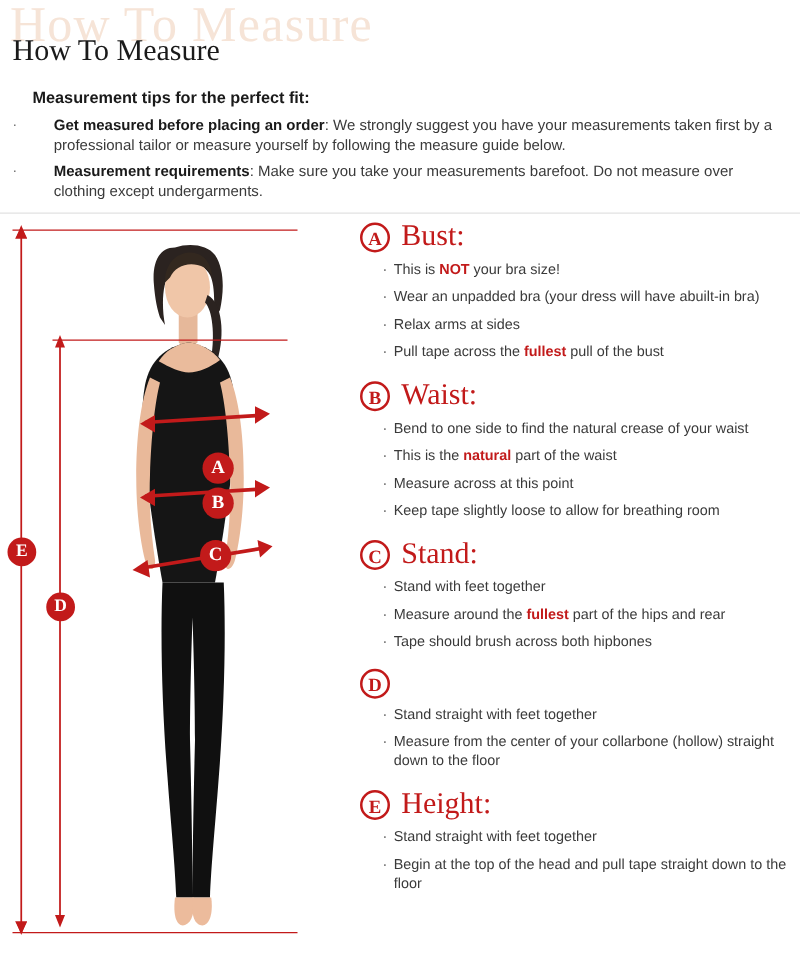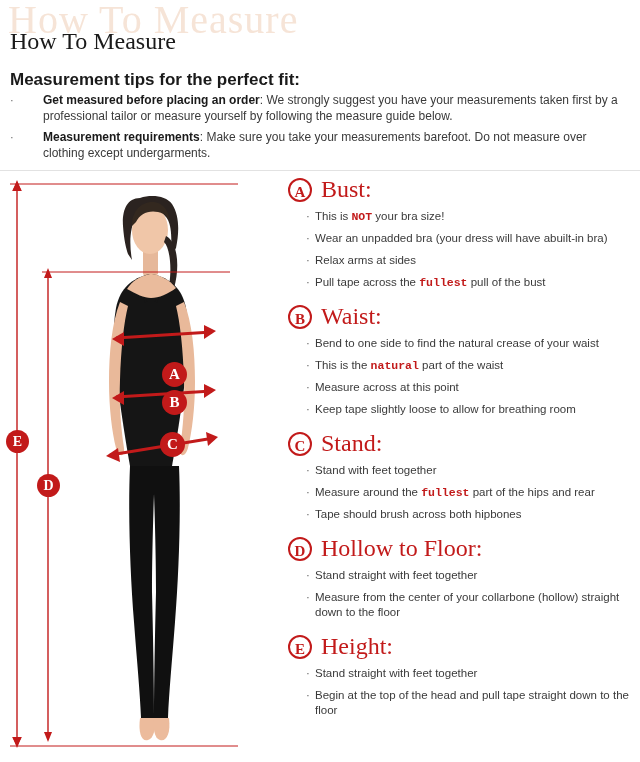--- a/index.html
+++ b/index.html
@@ -38,22 +38,22 @@
     top: 28px;
     left: 10px;
     font-family: "Liberation Serif", serif;
     font-size: 24px;
     color: #1a1a1a;
     white-space: nowrap;
   }
   .tips-heading {
     position: absolute;
     top: 70px;
-    left: 10px;
-    font-size: 17px;
+    left: 26px;
+    font-size: 13px;
     font-weight: bold;
     color: #1a1a1a;
   }
   .tips-list {
     position: absolute;
     top: 92px;
     left: 10px;
     width: 618px;
   }
   .tip {
@@ -163,21 +163,21 @@
     color: #3a3a3a;
     margin: 0 0 7px 18px;
   }
   .bullet .dot {
     width: 9px;
     flex: 0 0 9px;
     color: #666;
   }
   .bullet .txt { flex: 1 1 auto; }
   .bullet .txt b { font-weight: bold; color: #111; }
-  .bullet .txt .red { color: #c21a1a; font-weight: bold; font-family: Liberation Mono, monospace; }
+  .bullet .txt .red { color: #c21a1a; font-weight: bold; }
 </style>
 </head>
 <body>
 
 <div class="page">
 
   <div class="ghost-title">How To Measure</div>
   <div class="main-title">How To Measure</div>
   <div class="tips-heading">Measurement tips for the perfect fit:</div>
 
@@ -338,21 +338,20 @@
         <div class="bullet">
             <span class="dot">·</span>
             <span class="txt"><span>Tape should brush across both hipbones</span><b class="red"></b><span></span></span>
           </div>
       </div>
     </div>
 
     <div class="section">
       <div class="sec-head">
         <div class="sec-badge">D</div>
-        <div class="sec-title">Hollow to Floor:</div>
       </div>
       <div class="bullets">
         <div class="bullet">
             <span class="dot">·</span>
             <span class="txt"><span>Stand straight with feet together</span><b class="red"></b><span></span></span>
           </div>
         <div class="bullet">
             <span class="dot">·</span>
             <span class="txt"><span>Measure from the center of your collarbone (hollow) straight down to the floor</span><b class="red"></b><span></span></span>
           </div>

